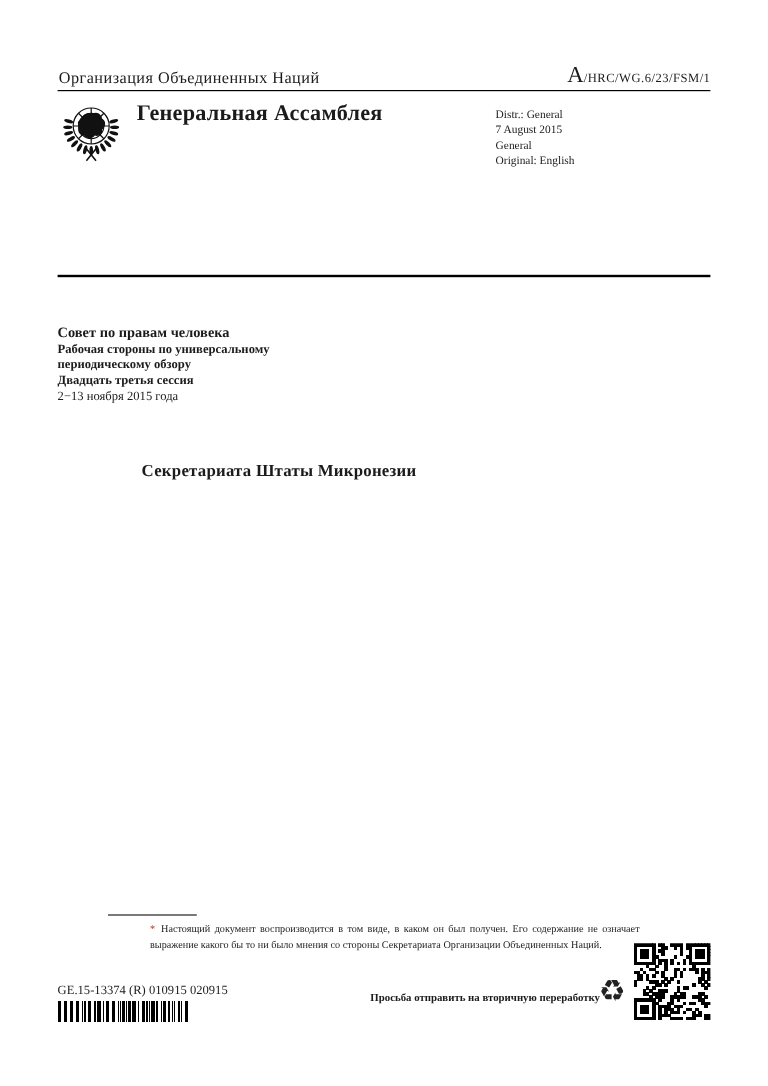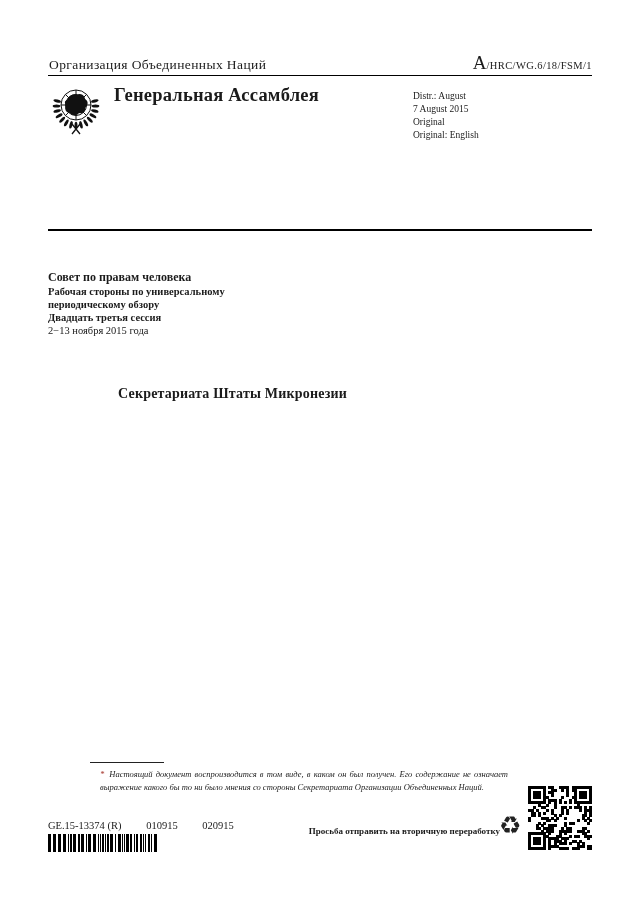--- a/index.html
+++ b/index.html
@@ -25,39 +25,39 @@
   .session-block{left:48px;top:234px;}
   .session-council{font-size:12px;font-weight:bold;line-height:15px;margin-top:36px;}
   .session-line{font-size:10.5px;font-weight:bold;line-height:13px;}
   .session-dates{font-size:10.5px;line-height:13px;}
 
   .report-title{left:118px;top:320px;font-size:14px;font-weight:bold;line-height:19.5px;letter-spacing:.2px;}
   .title-asterisk{font-size:12px;position:relative;top:-2px;}
   .country-title{left:118px;top:386px;font-size:14px;font-weight:bold;letter-spacing:.2px;}
 
   .footnote-rule{left:90px;top:762px;width:74px;border-top:1.5px solid #222;}
-  .footnote{left:100px;top:768px;width:408px;font-size:8.5px;line-height:13px;text-align:justify;font-style:italic;}
+  .footnote{left:125px;top:768px;width:408px;font-size:8.5px;line-height:13px;text-align:justify;}
   .footnote .marker{margin-right:5px;}
 
   .ge-line{left:48px;top:820px;font-size:10.5px;white-space:nowrap;}
-  .ge-line .code{margin-left:22px;}
+  .ge-line .code{margin-left:0;}
   .barcode{left:48px;top:834px;}
 
   .recycle-note{left:240px;top:826px;width:260px;text-align:right;font-size:9px;font-weight:bold;}
   .recycle-glyph{left:499px;top:813px;font-family:"DejaVu Sans",sans-serif;font-size:25px;color:#222;line-height:1;}
   .qr{left:528px;top:786px;}
 </style>
 </head>
 <body>
 
 <div class="page">
 
   <div class="abs org-name">Организация Объединенных Наций</div>
   <div class="abs doc-symbol">
-    <span class="sym-a">A</span><span class="sym-rest">/HRC/WG.6/18/FSM/1</span>
+    <span class="sym-a">A</span><span class="sym-rest">/HRC/WG.6/23/FSM/1</span>
   </div>
   <div class="abs header-rule"></div>
 
   <div class="abs emblem">
     <svg id="emblem-svg" width="56" height="64" viewBox="0 0 56 64">
       <defs>
           <clipPath id="gclip">
             <circle cx="27" cy="22" r="15"></circle>
           </clipPath>
         </defs>
@@ -89,23 +89,23 @@
           <ellipse cx="10.1" cy="32.8" rx="3.8" ry="1.5" transform="rotate(150 10.1 32.8)"></ellipse>
           <ellipse cx="8.2" cy="28.0" rx="3.8" ry="1.5" transform="rotate(165 8.2 28.0)"></ellipse>
           <ellipse cx="7.5" cy="23.0" rx="3.8" ry="1.5" transform="rotate(180 7.5 23.0)"></ellipse>
           <ellipse cx="8.2" cy="18.0" rx="3.8" ry="1.5" transform="rotate(195 8.2 18.0)"></ellipse>
         </g>
       <path d="M23,41 L31,51 M31,41 L23,51" stroke="#111" stroke-width="1.3" fill="none"></path>
     </svg>
   </div>
   <div class="abs assembly-title">Генеральная Ассамблея</div>
   <div class="abs distr-block">
-    <div>Distr.: August</div>
+    <div>Distr.: General</div>
     <div>7 August 2015</div>
-    <div>Original</div>
+    <div>General</div>
     <div>Original: English</div>
   </div>
 
   <div class="abs section-rule"></div>
   <div class="abs session-block">
     <div class="session-council">Совет по правам человека</div>
     <div class="session-line">Рабочая стороны по универсальному</div>
     <div class="session-line">периодическому обзору</div>
     <div class="session-line">Двадцать третья сессия</div>
     <div class="session-dates">2−13 ноября 2015 года</div>

